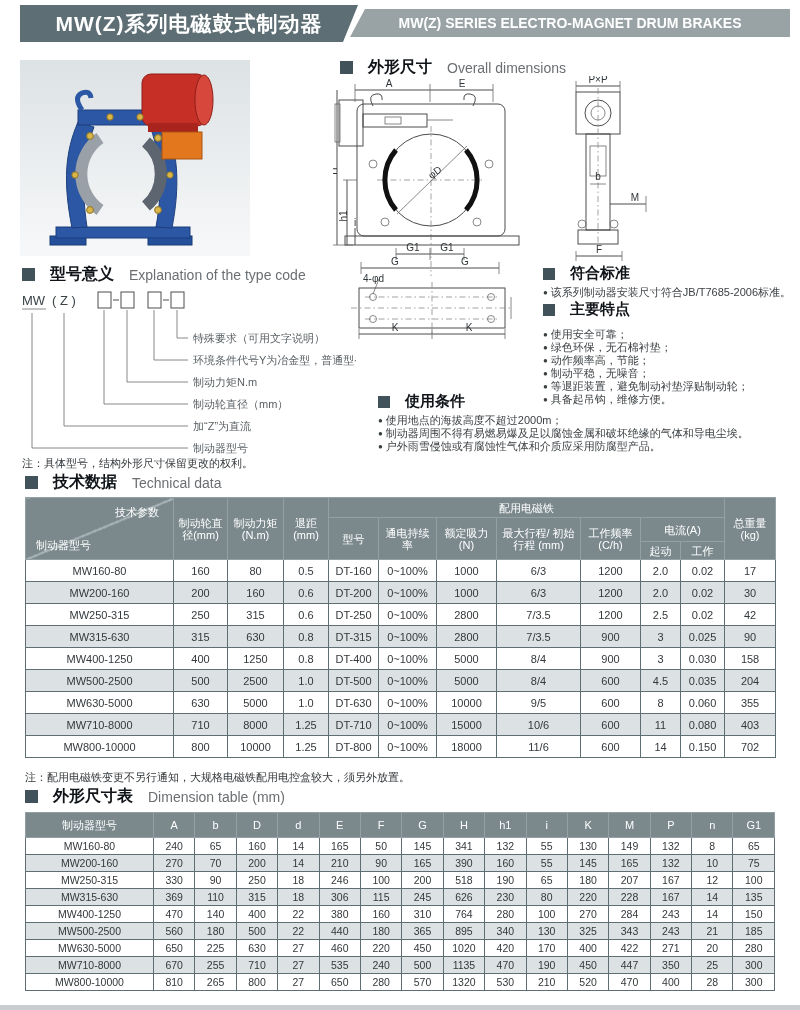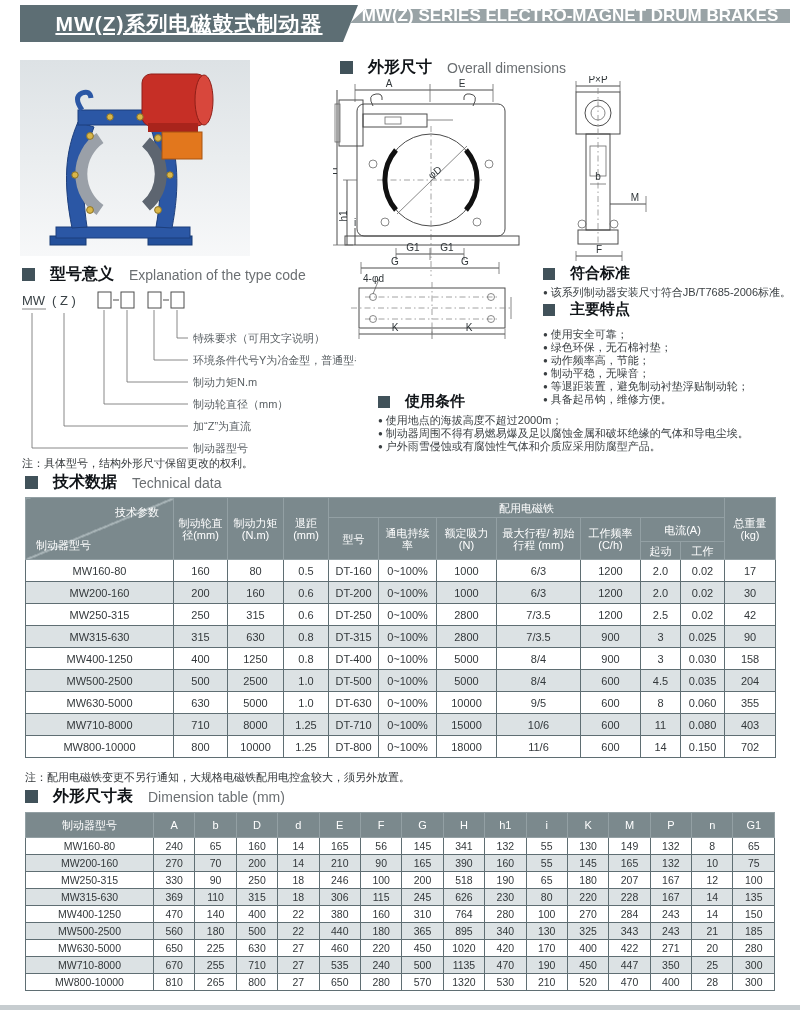--- a/index.html
+++ b/index.html
@@ -3,23 +3,23 @@
 <meta charset="utf-8">
 <style>
   * { margin:0; padding:0; box-sizing:border-box; }
   html,body { width:800px; height:1010px; background:#fff; font-family:"Liberation Sans",sans-serif; color:#222; }
   body { position:relative; overflow:hidden; }
 
   
   .hdr-zh { position:absolute; left:20px; top:5px; width:338px; height:37px; background:#5d6e74;
             color:#fff; font-size:21px; font-weight:bold; letter-spacing:1px;
             display:flex; align-items:center; justify-content:center;
-            clip-path:polygon(0 0,100% 0,calc(100% - 15px) 100%,0 100%);text-decoration:underline; }
-  .hdr-en { position:absolute; left:350px; top:9px; width:440px; height:14px; background:#99a3a6;
-            color:#fff; font-size:17px; font-weight:bold;
+            clip-path:polygon(0 0,100% 0,calc(100% - 15px) 100%,0 100%); }
+  .hdr-en { position:absolute; left:350px; top:9px; width:440px; height:28px; background:#99a3a6;
+            color:#fff; font-size:14px; font-weight:bold;
             display:flex; align-items:center; justify-content:center;
             clip-path:polygon(15px 0,100% 0,100% 100%,0 100%); }
 
   
   .sec { position:absolute; display:flex; align-items:center; gap:15px; white-space:nowrap; }
   .sq  { width:13px; height:13px; background:#41525a; flex:0 0 auto; }
   .sec .zh { font-weight:bold; font-size:16px; color:#101418; }
   .sec .en { font-size:14px; color:#6b6f72; }
   .sec.small .sq { width:12px; height:12px; }
   .sec.small .zh { font-size:15px; }
@@ -502,21 +502,21 @@
       </tr>
   </thead>
   <tbody>
       <tr>
         <td>MW160-80</td>
         <td>240</td>
         <td>65</td>
         <td>160</td>
         <td>14</td>
         <td>165</td>
-        <td>56</td>
+        <td>50</td>
         <td>145</td>
         <td>341</td>
         <td>132</td>
         <td>55</td>
         <td>130</td>
         <td>149</td>
         <td>132</td>
         <td>8</td>
         <td>65</td>
       </tr>

